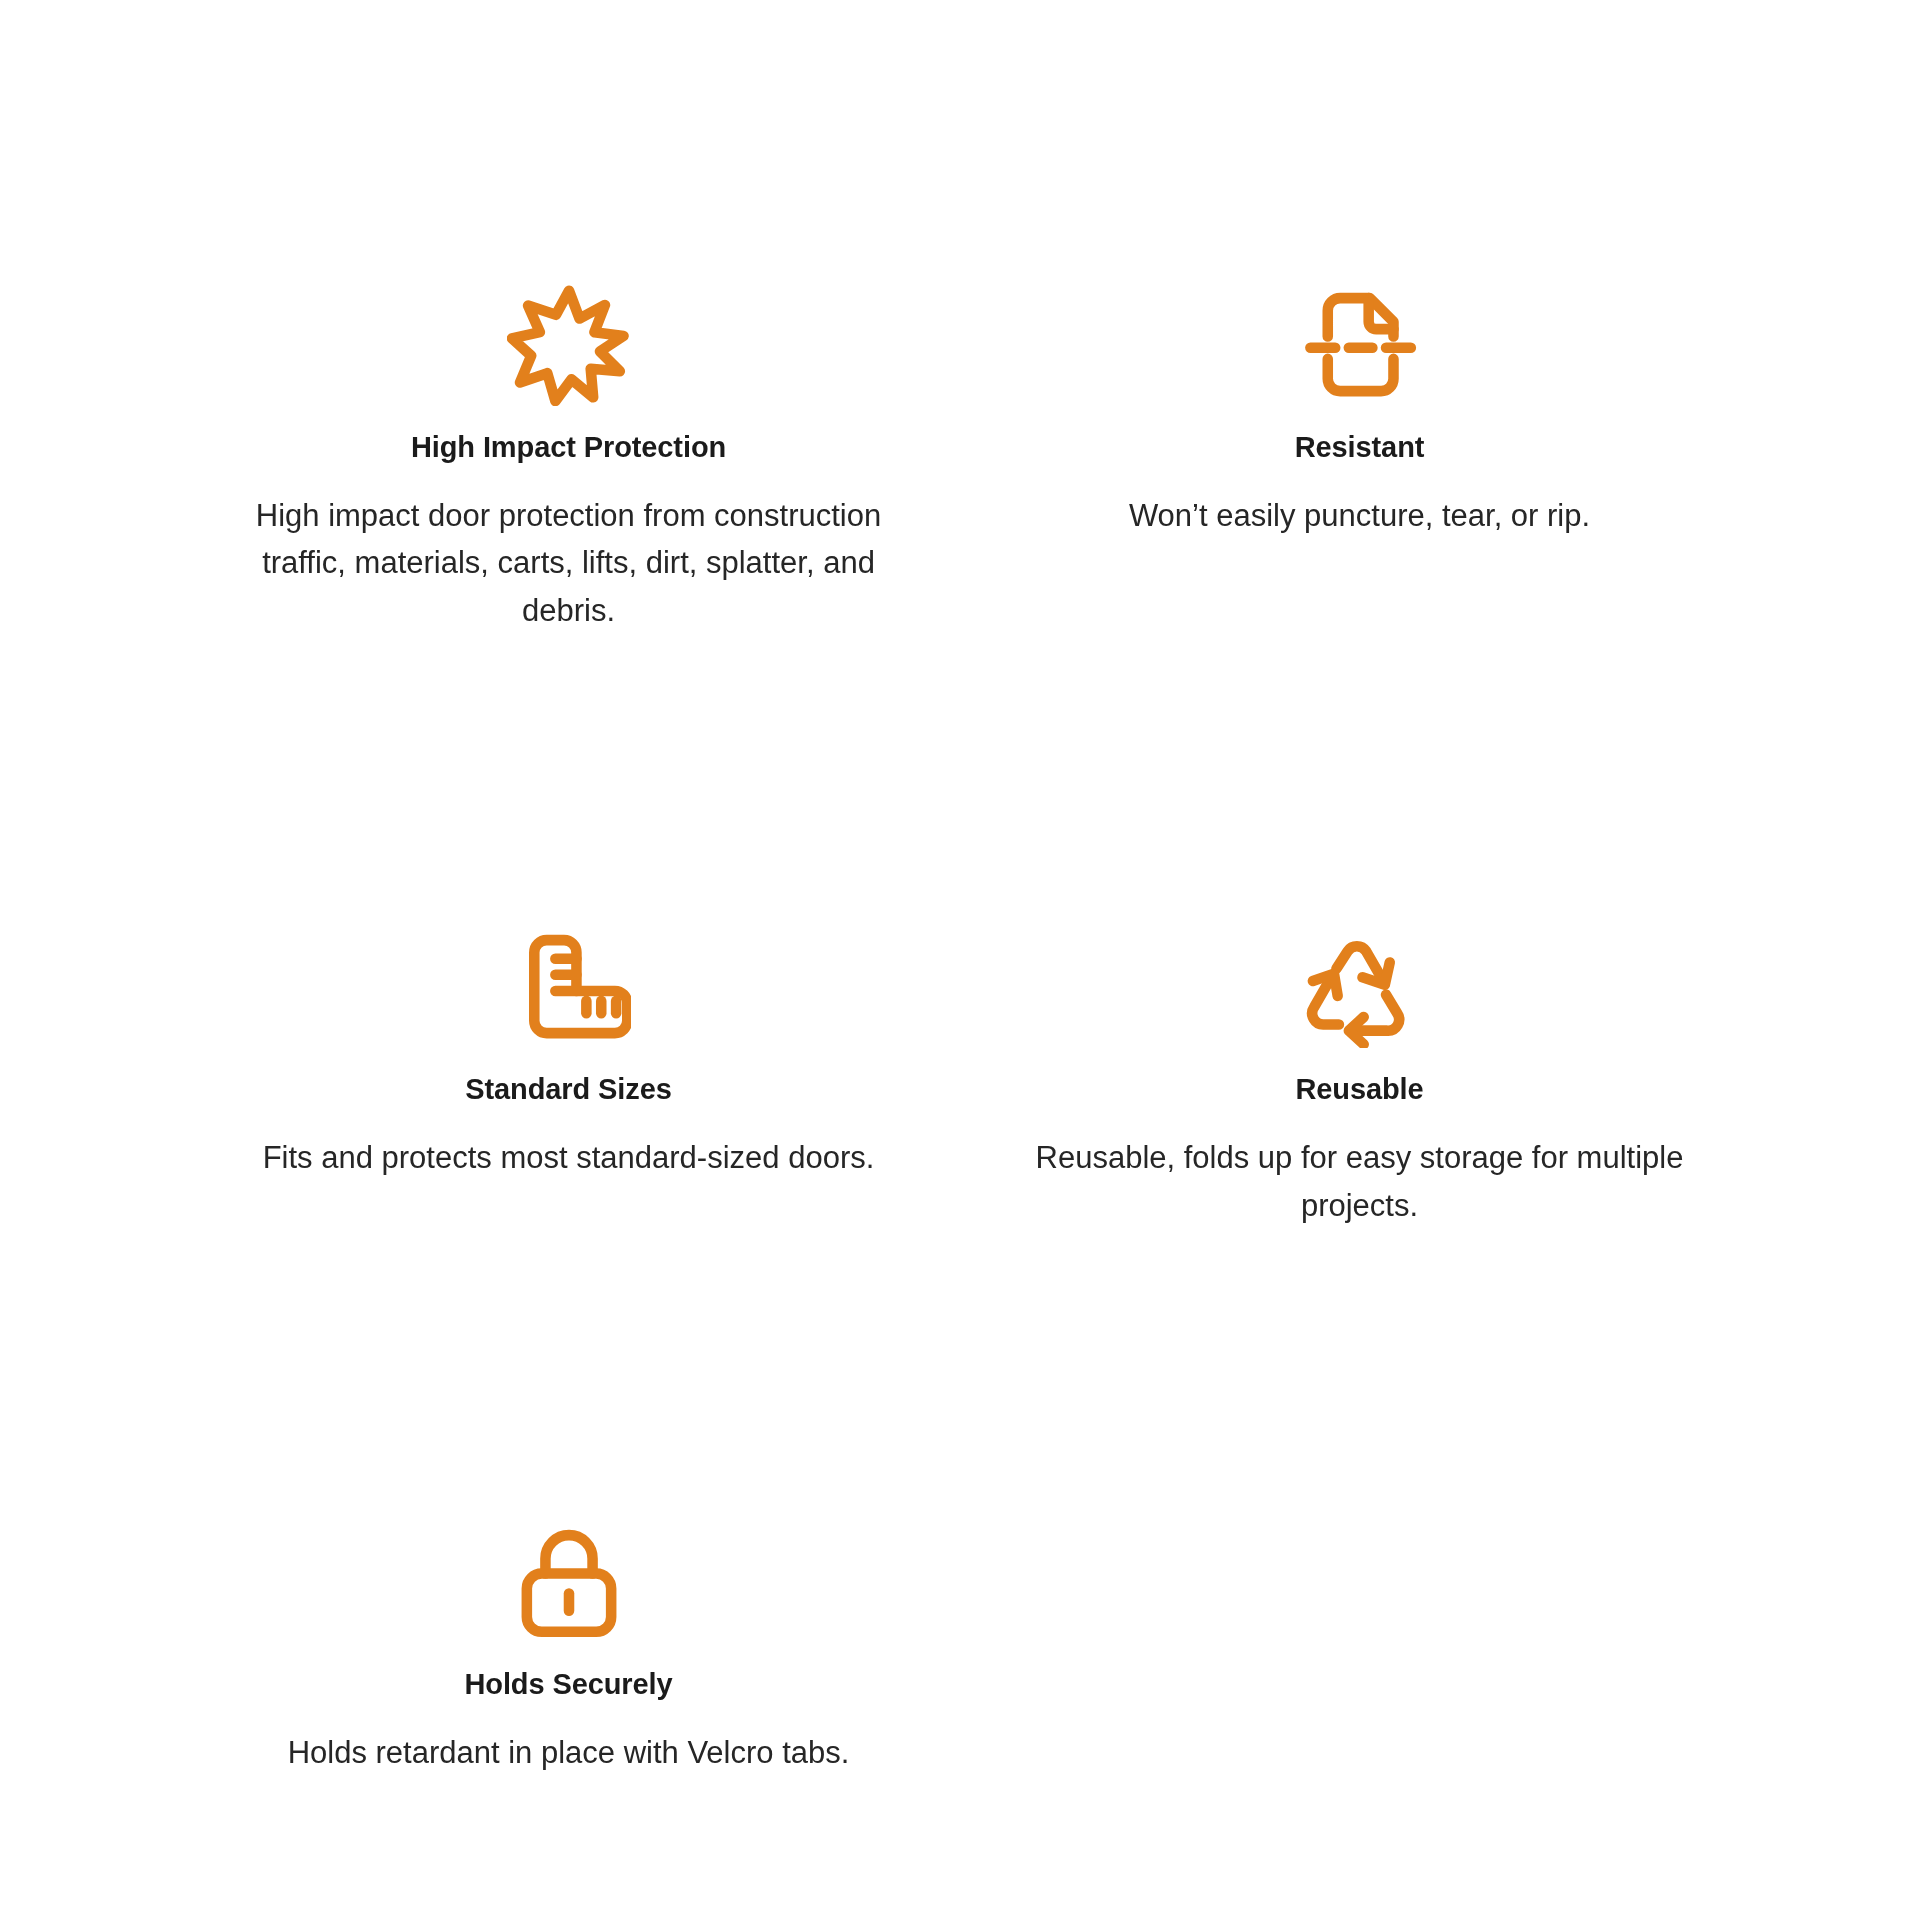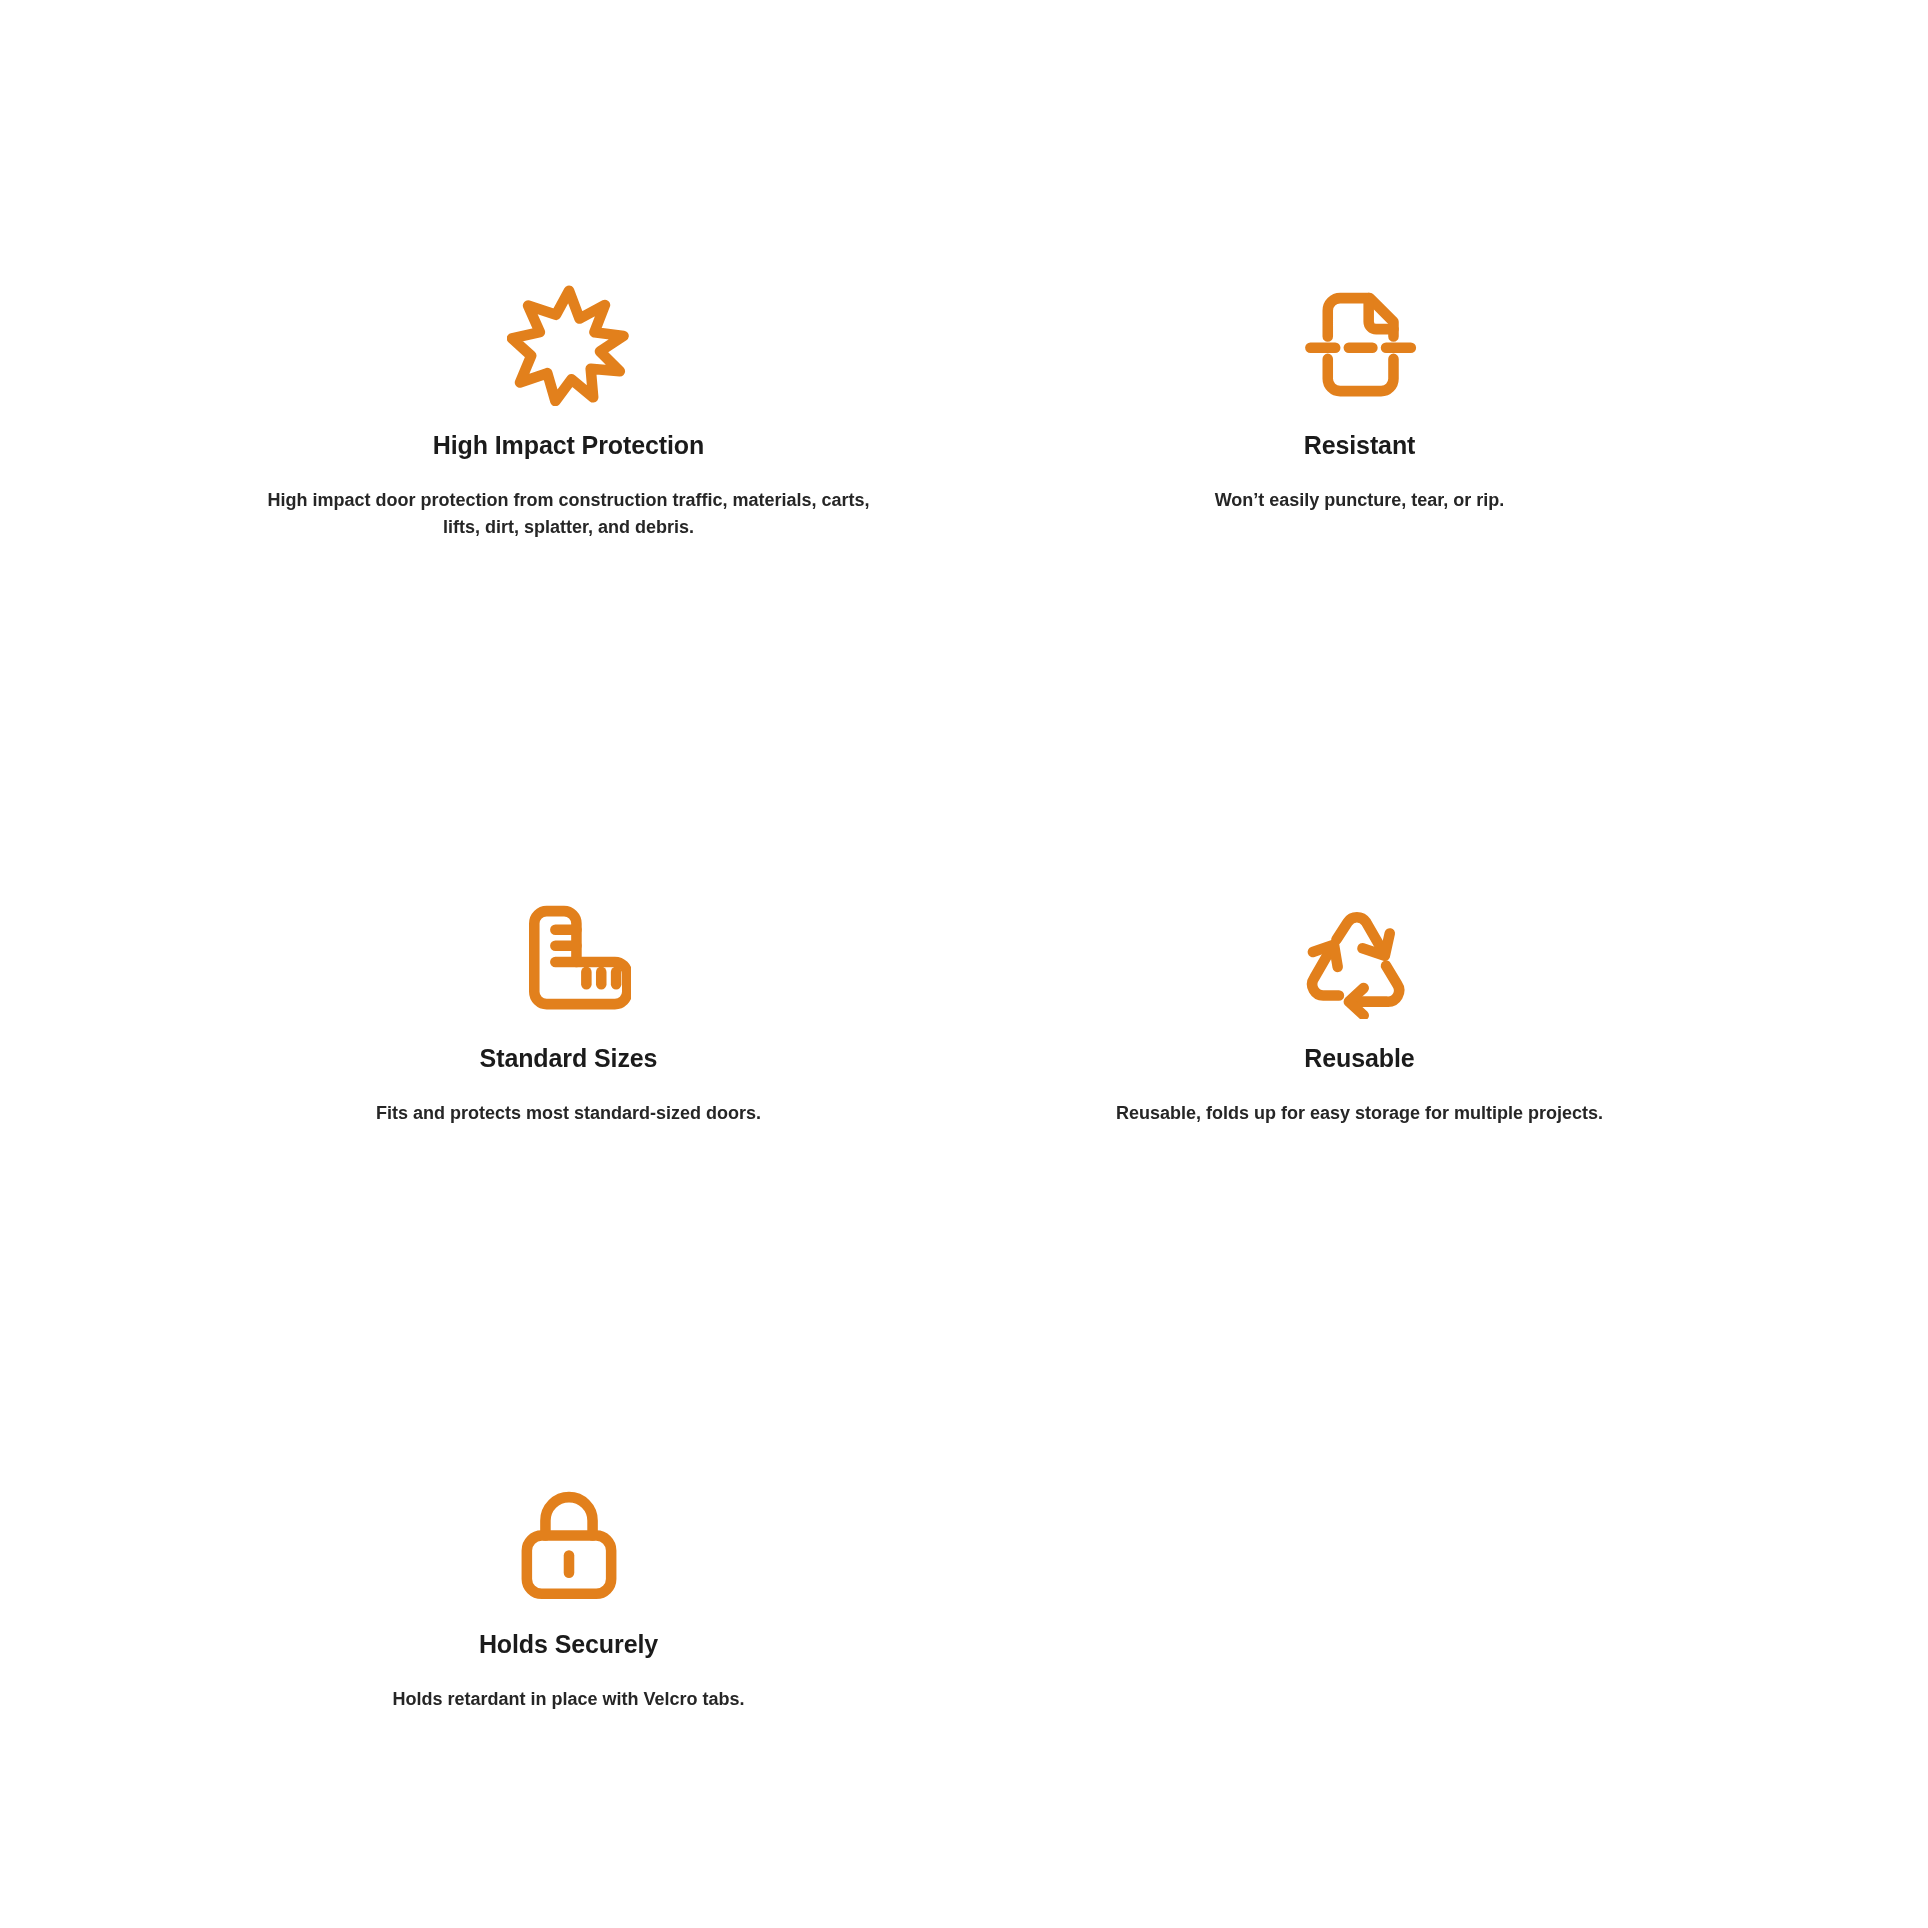--- a/index.html
+++ b/index.html
@@ -49,31 +49,31 @@
     justify-content: center;
     margin-bottom: 22.6px;
   }
   .feature-icon svg {
     display: block;
     width: 124px;
     height: 124px;
   }
 
   .feature-title {
-    font-size: 25px;
+    font-size: 29px;
     font-weight: bold;
     color: #1b1b1b;
     letter-spacing: -0.1px;
     line-height: 1.3;
     margin: 0 0 26px 0;
   }
 
   .feature-desc {
-    font-size: 18px;
-    font-weight: bold;
+    font-size: 31px;
+    font-weight: normal;
     color: #262626;
     line-height: 1.52;
     margin: 0;
     max-width: 621px;
   }
 
   
   .col-left .feature-desc  { max-width: 640px; }
   .col-right .feature-desc { max-width: 659px; }
 

